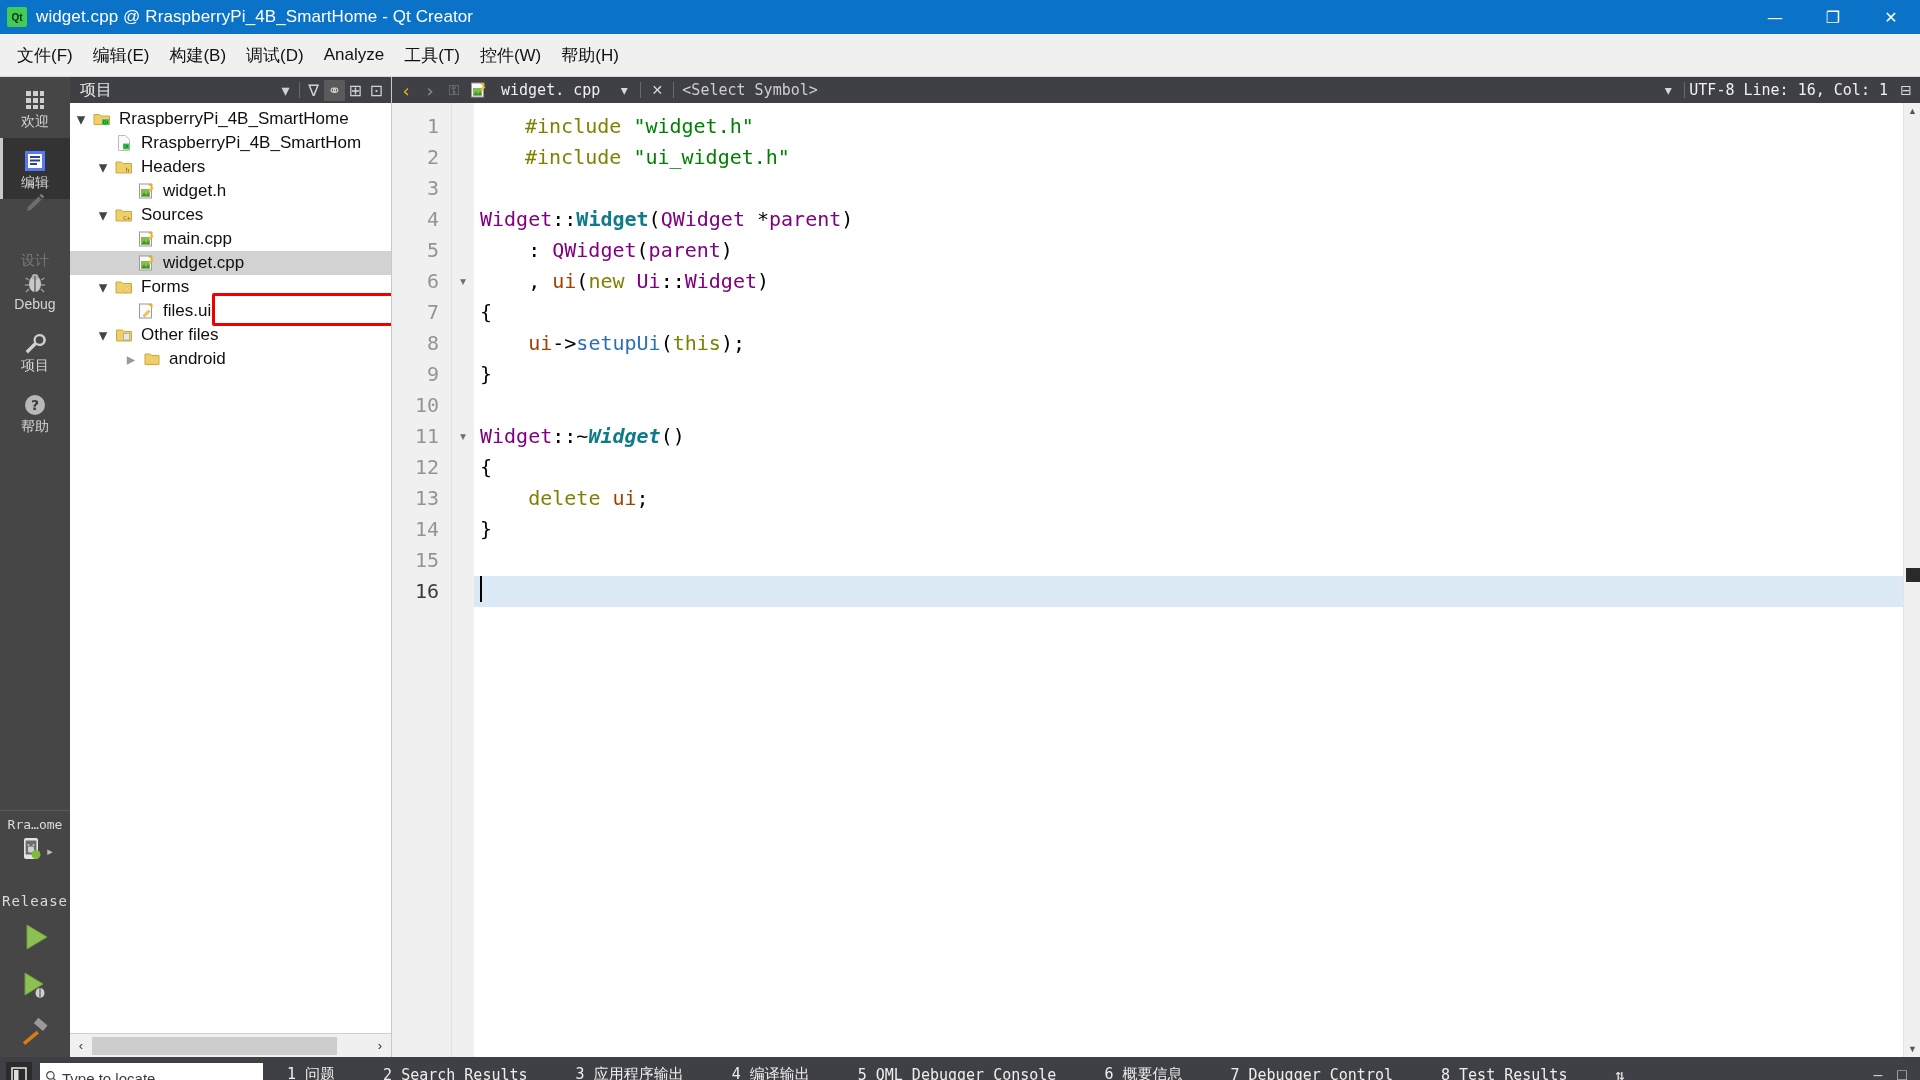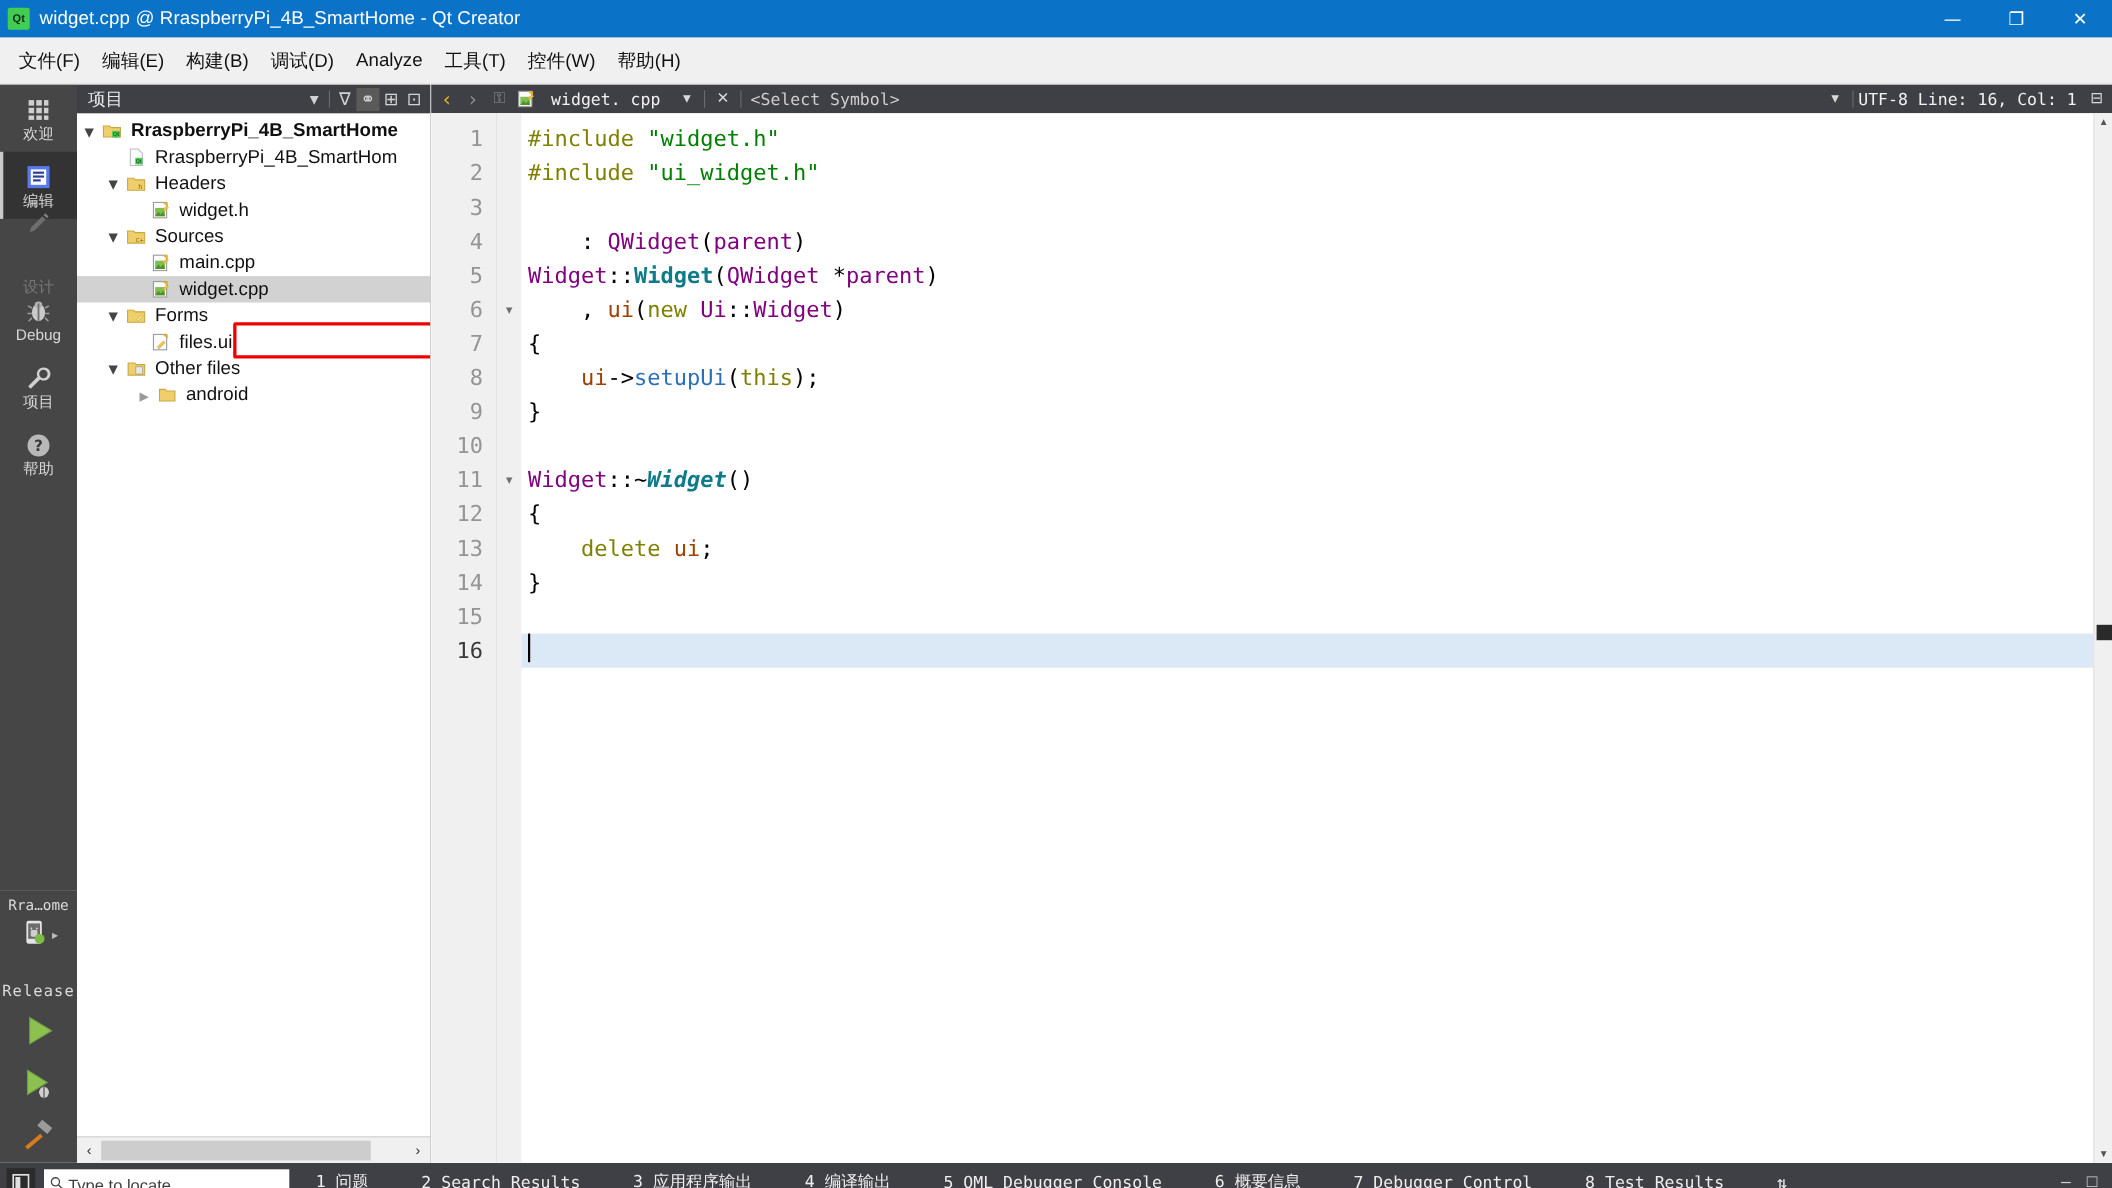--- a/index.html
+++ b/index.html
@@ -160,21 +160,21 @@
   }
   .trow.selected { background: #d2d2d2; }
   .arrow {
     width: 22px; flex: none;
     display: flex; align-items: center; justify-content: center;
     color: #444;
   }
   .arrow.empty { visibility: hidden; }
   .ficon { width: 20px; flex:none; margin-right: 7px; display:flex; align-items:center; justify-content:center; }
   .tlabel { overflow: hidden; text-overflow: clip; }
-  .bold { font-weight: bold; }
+  .bold { font-weight: normal; }
 
   #redbox {
     position: absolute;
     border: 3px solid #ee0000;
     border-radius: 2px;
     pointer-events: none;
   }
 
   #tree-scroll {
     height: 24px;
@@ -274,21 +274,21 @@
   .cl { padding-left: 6px; color: #000000; }
   .cl.current { background: #dbe8f5; }
   #caret {
     position: absolute;
     width: 2px; height: 26px;
     background: #000;
     left: 6px;
   }
 
   
-  .t-pre   { color: #808000; }
+  .t-pre   { color: #808000; margin-left: 45px; }
   .t-str   { color: #008000; }
   .t-type  { color: #800080; }
   .t-fn    { color: #0e7a8a; font-weight: bold; }
   .t-fni   { color: #0e7a8a; font-weight: bold; font-style: italic; }
   .t-kw    { color: #808000; }
   .t-var   { color: #a04000; }
   .t-mem   { color: #2a6fb8; }
   .t-this  { color: #808000; }
   .t-plain { color: #000000; }
   .t-punct { color: #000000; }
@@ -715,22 +715,22 @@
         <div class="fd"></div>
         <div class="fd"></div>
         <div class="fd"></div>
         <div class="fd"></div>
       </div>
 
       <div id="code">
         <div class="cl"><span class="t-pre">#include</span><span class="t-plain"> </span><span class="t-str">"widget.h"</span></div>
         <div class="cl"><span class="t-pre">#include</span><span class="t-plain"> </span><span class="t-str">"ui_widget.h"</span></div>
         <div class="cl">&nbsp;</div>
+        <div class="cl"><span class="t-type">Widget</span><span class="t-punct">::</span><span class="t-fn">Widget</span><span class="t-punct">(</span><span class="t-type">QWidget</span><span class="t-plain"> </span><span class="t-punct">*</span><span class="t-type">parent</span><span class="t-punct">)</span></div>
         <div class="cl"><span class="t-punct">    : </span><span class="t-type">QWidget</span><span class="t-punct">(</span><span class="t-type">parent</span><span class="t-punct">)</span></div>
-        <div class="cl"><span class="t-type">Widget</span><span class="t-punct">::</span><span class="t-fn">Widget</span><span class="t-punct">(</span><span class="t-type">QWidget</span><span class="t-plain"> </span><span class="t-punct">*</span><span class="t-type">parent</span><span class="t-punct">)</span></div>
         <div class="cl"><span class="t-punct">    , </span><span class="t-var">ui</span><span class="t-punct">(</span><span class="t-kw">new</span><span class="t-plain"> </span><span class="t-type">Ui</span><span class="t-punct">::</span><span class="t-type">Widget</span><span class="t-punct">)</span></div>
         <div class="cl"><span class="t-punct">{</span></div>
         <div class="cl"><span class="t-plain">    </span><span class="t-var">ui</span><span class="t-punct">-&gt;</span><span class="t-mem">setupUi</span><span class="t-punct">(</span><span class="t-this">this</span><span class="t-punct">);</span></div>
         <div class="cl"><span class="t-punct">}</span></div>
         <div class="cl">&nbsp;</div>
         <div class="cl"><span class="t-type">Widget</span><span class="t-punct">::~</span><span class="t-fni">Widget</span><span class="t-punct">()</span></div>
         <div class="cl"><span class="t-punct">{</span></div>
         <div class="cl"><span class="t-plain">    </span><span class="t-kw">delete</span><span class="t-plain"> </span><span class="t-var">ui</span><span class="t-punct">;</span></div>
         <div class="cl"><span class="t-punct">}</span></div>
         <div class="cl">&nbsp;</div>

